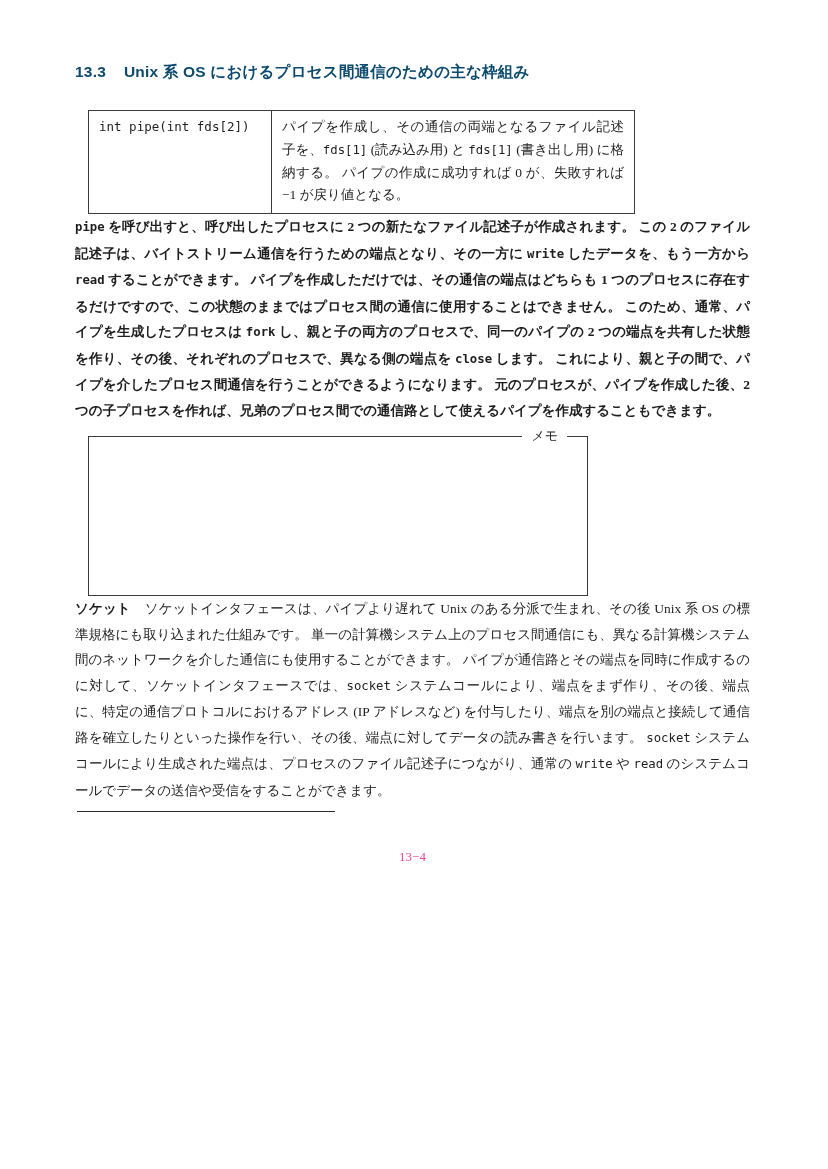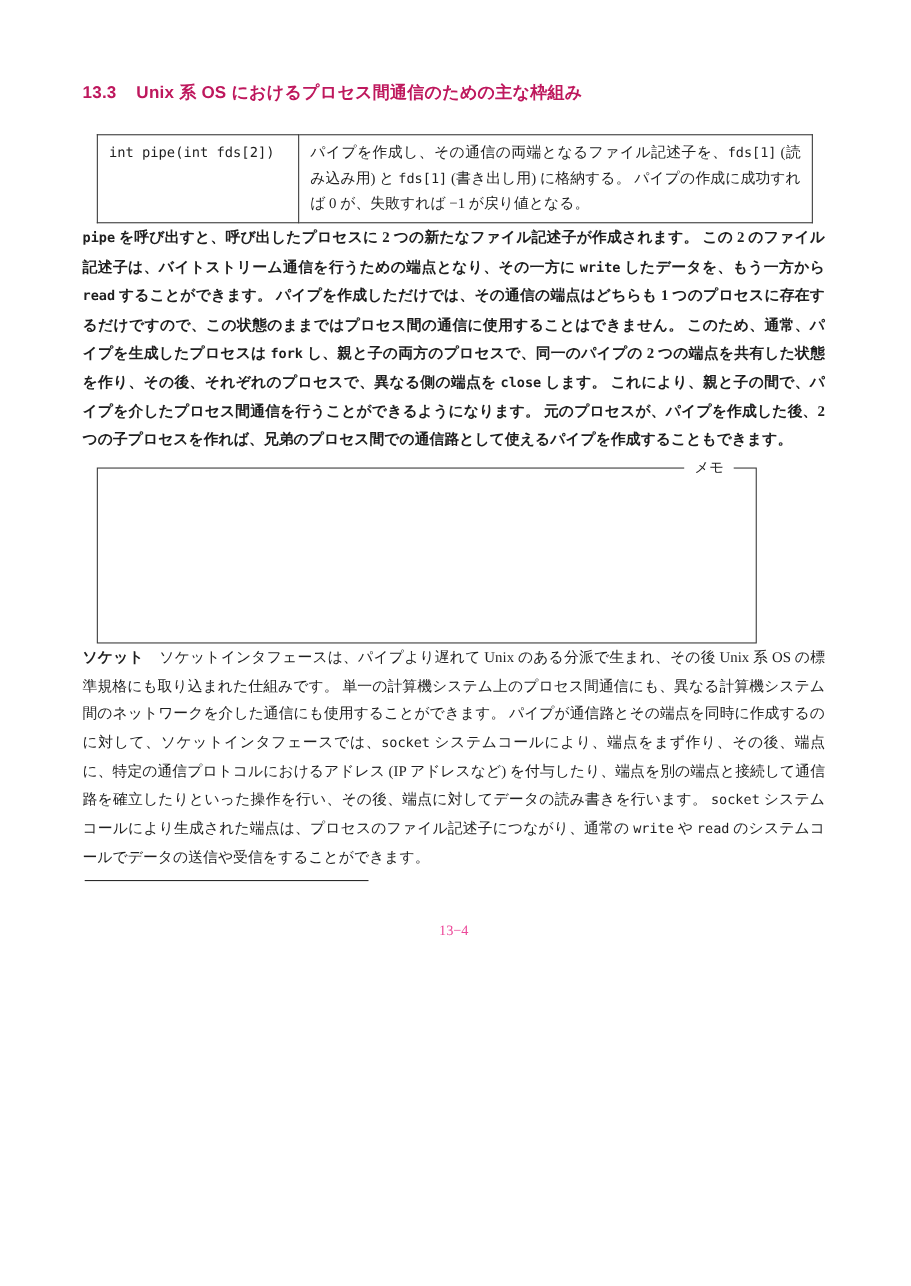--- a/index.html
+++ b/index.html
@@ -16,22 +16,22 @@
     color: #1e1e1e;
     font-family: "Liberation Serif", "DejaVu Serif", serif;
     font-size: 13.5px;
     overflow: hidden;
     padding: 58px 78px 0 75px;
   }
   .heading {
     font-family: "Liberation Sans", "DejaVu Sans", sans-serif;
     font-weight: 700;
     font-size: 15.5px;
-    color: #be185d;
-    margin: 16px 0 24px 0;
+    color: #0c4a6e;
+    margin: 4px 0 24px 0;
     letter-spacing: 0.2px;
   }
   .heading .secnum { margin-right: 18px; }
   p.body-par {
     margin: 0;
     line-height: 25.5px;
     text-align: justify;
   }
   .par-gap { margin-top: 15px; }
   .runin {
@@ -43,37 +43,37 @@
     font-family: "DejaVu Sans Mono", "Liberation Mono", monospace;
     font-size: 12.3px;
   }
   sup {
     font-size: 9px;
     line-height: 0;
   }
   table.syscall {
     border-collapse: collapse;
     margin: 27px 0 0 13px;
-    width: 651px;
+    width: 547px;
     table-layout: fixed;
   }
   table.syscall td {
     border: 1px solid #3c3c3c;
     vertical-align: top;
     padding: 5px 10px 6px 10px;
     line-height: 22.8px;
     text-align: justify;
   }
   td.sig { width: 162px; }
   td.sig .mono { font-size: 12.5px; }
   .after-table { margin-top: 17px; font-weight: bold; }
   .memo-box {
     position: relative;
     margin: 13px 0 0 13px;
-    width: 600px;
+    width: 500px;
     height: 160px;
     border: 1px solid #3c3c3c;
     box-sizing: border-box;
   }
   .memo-label {
     position: absolute;
     top: -10px;
     right: 20px;
     background: #ffffff;
     padding: 0 9px;

